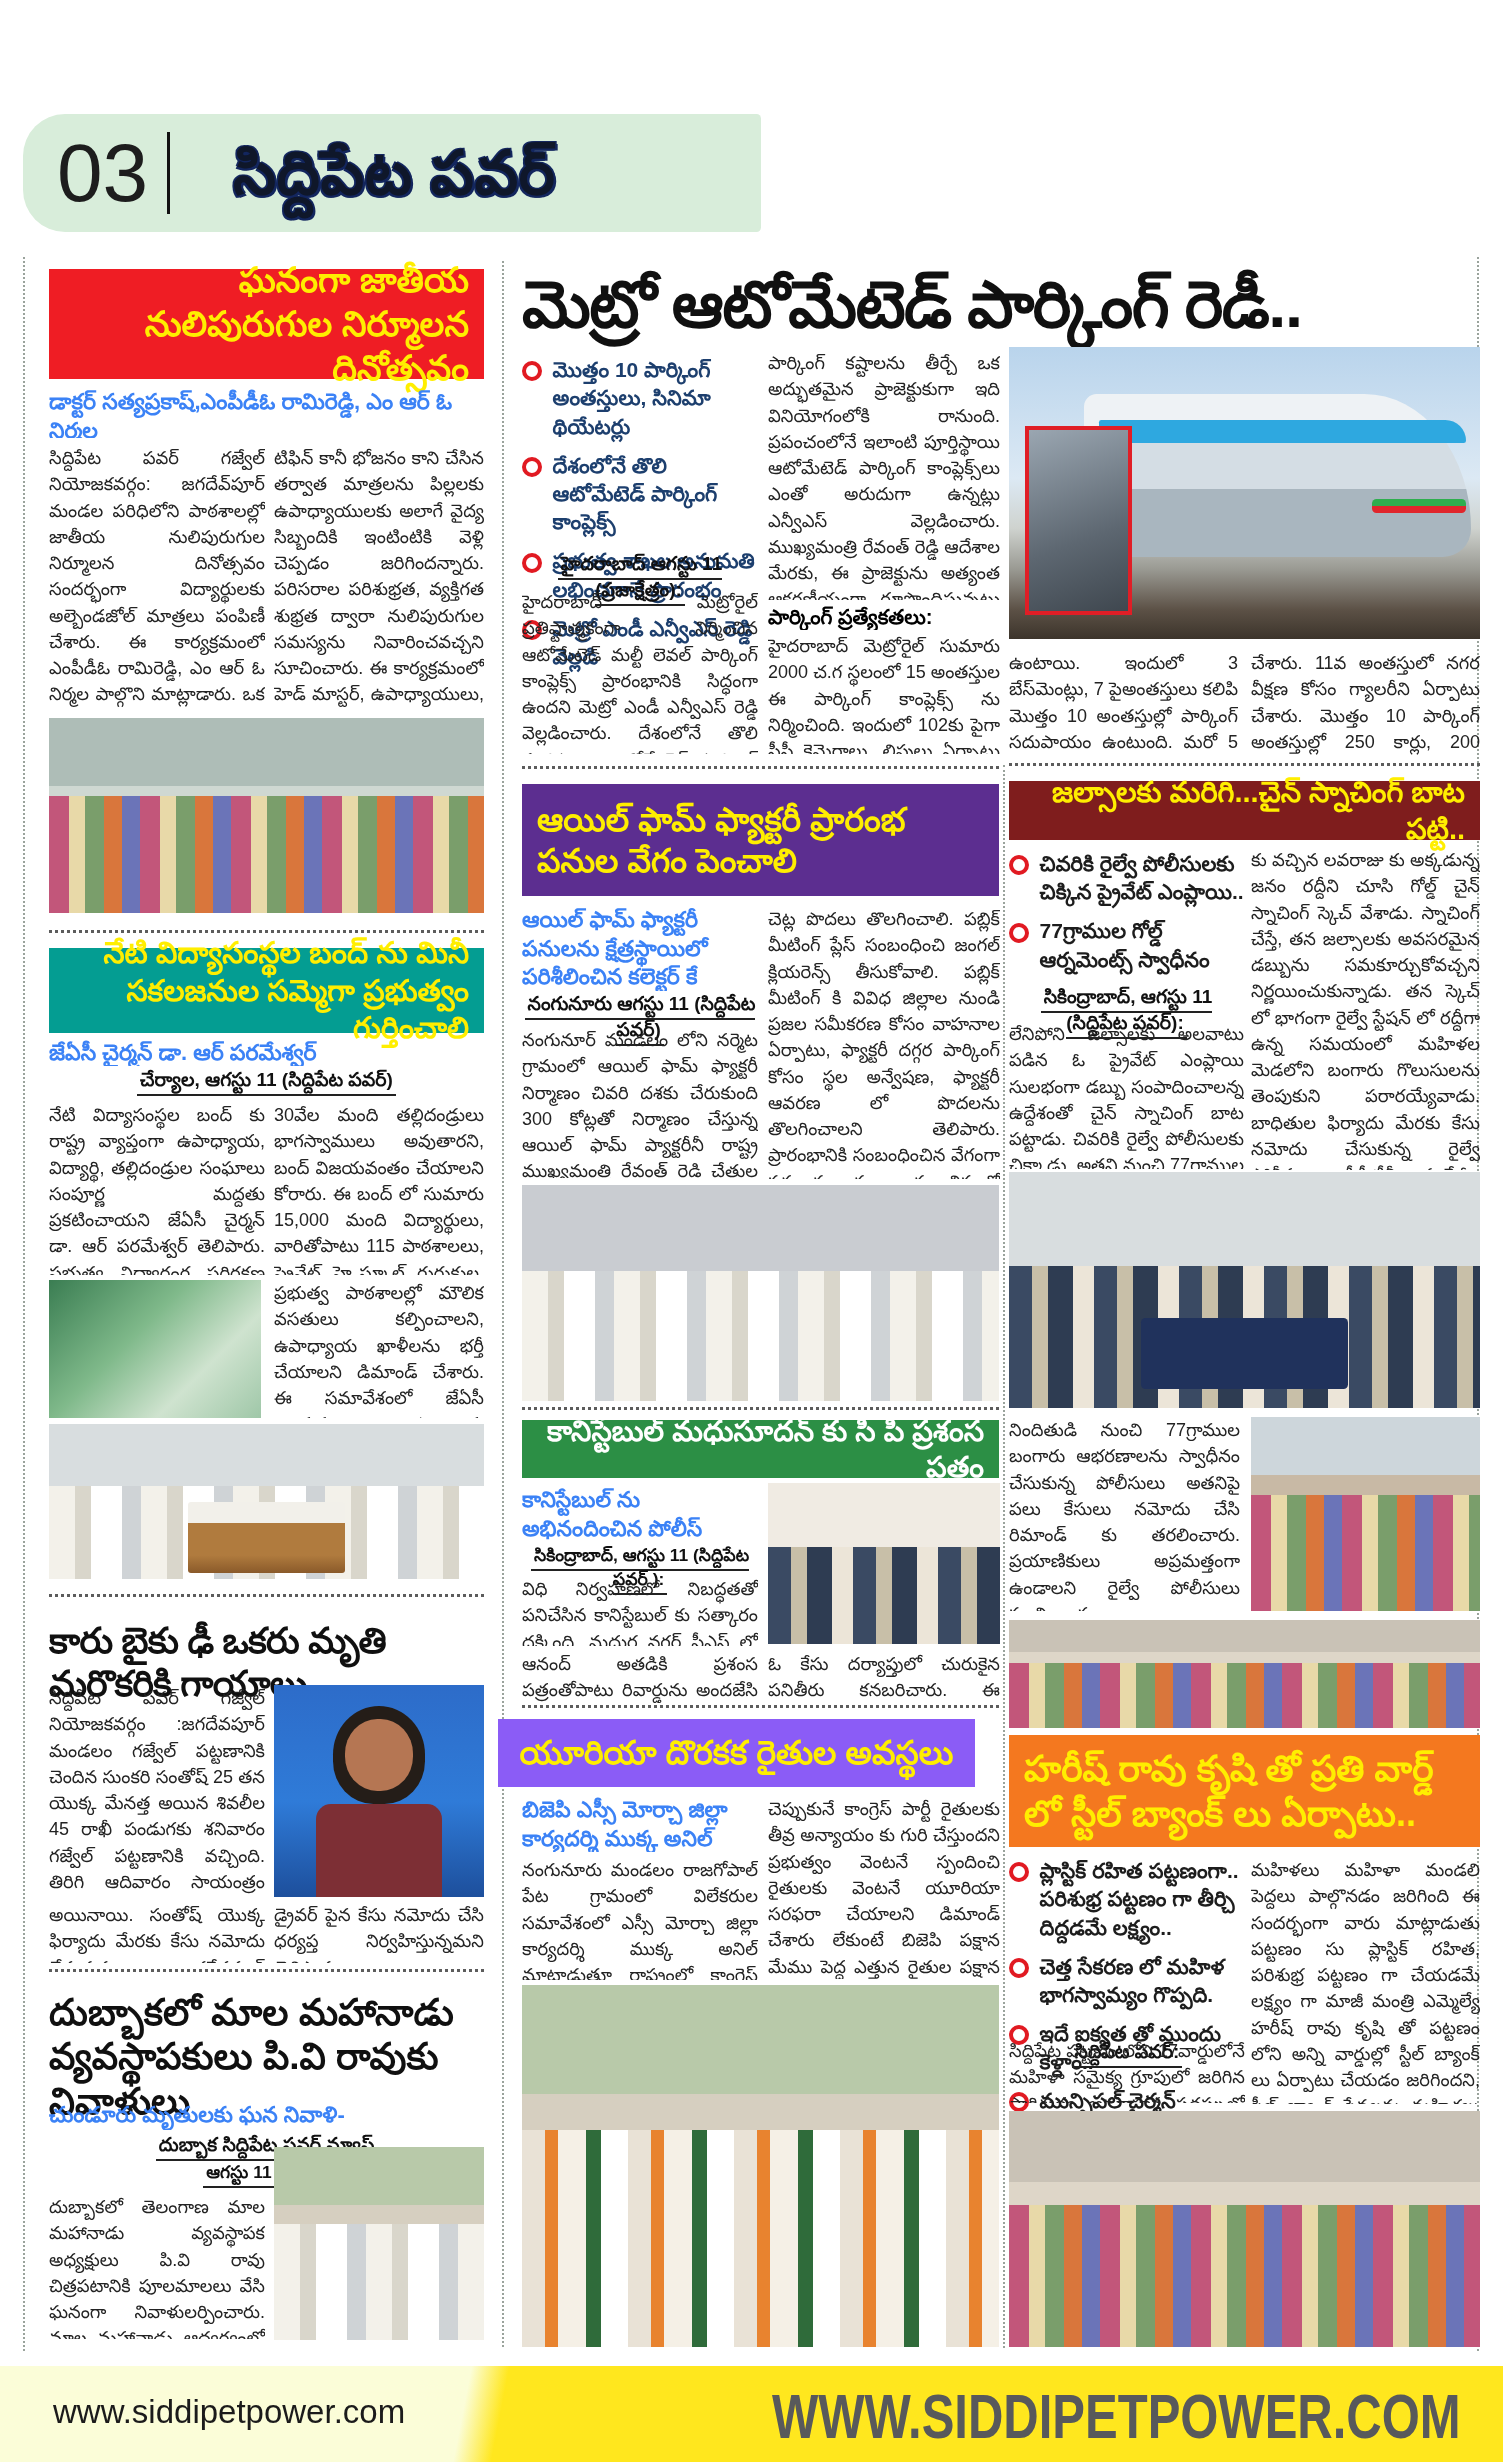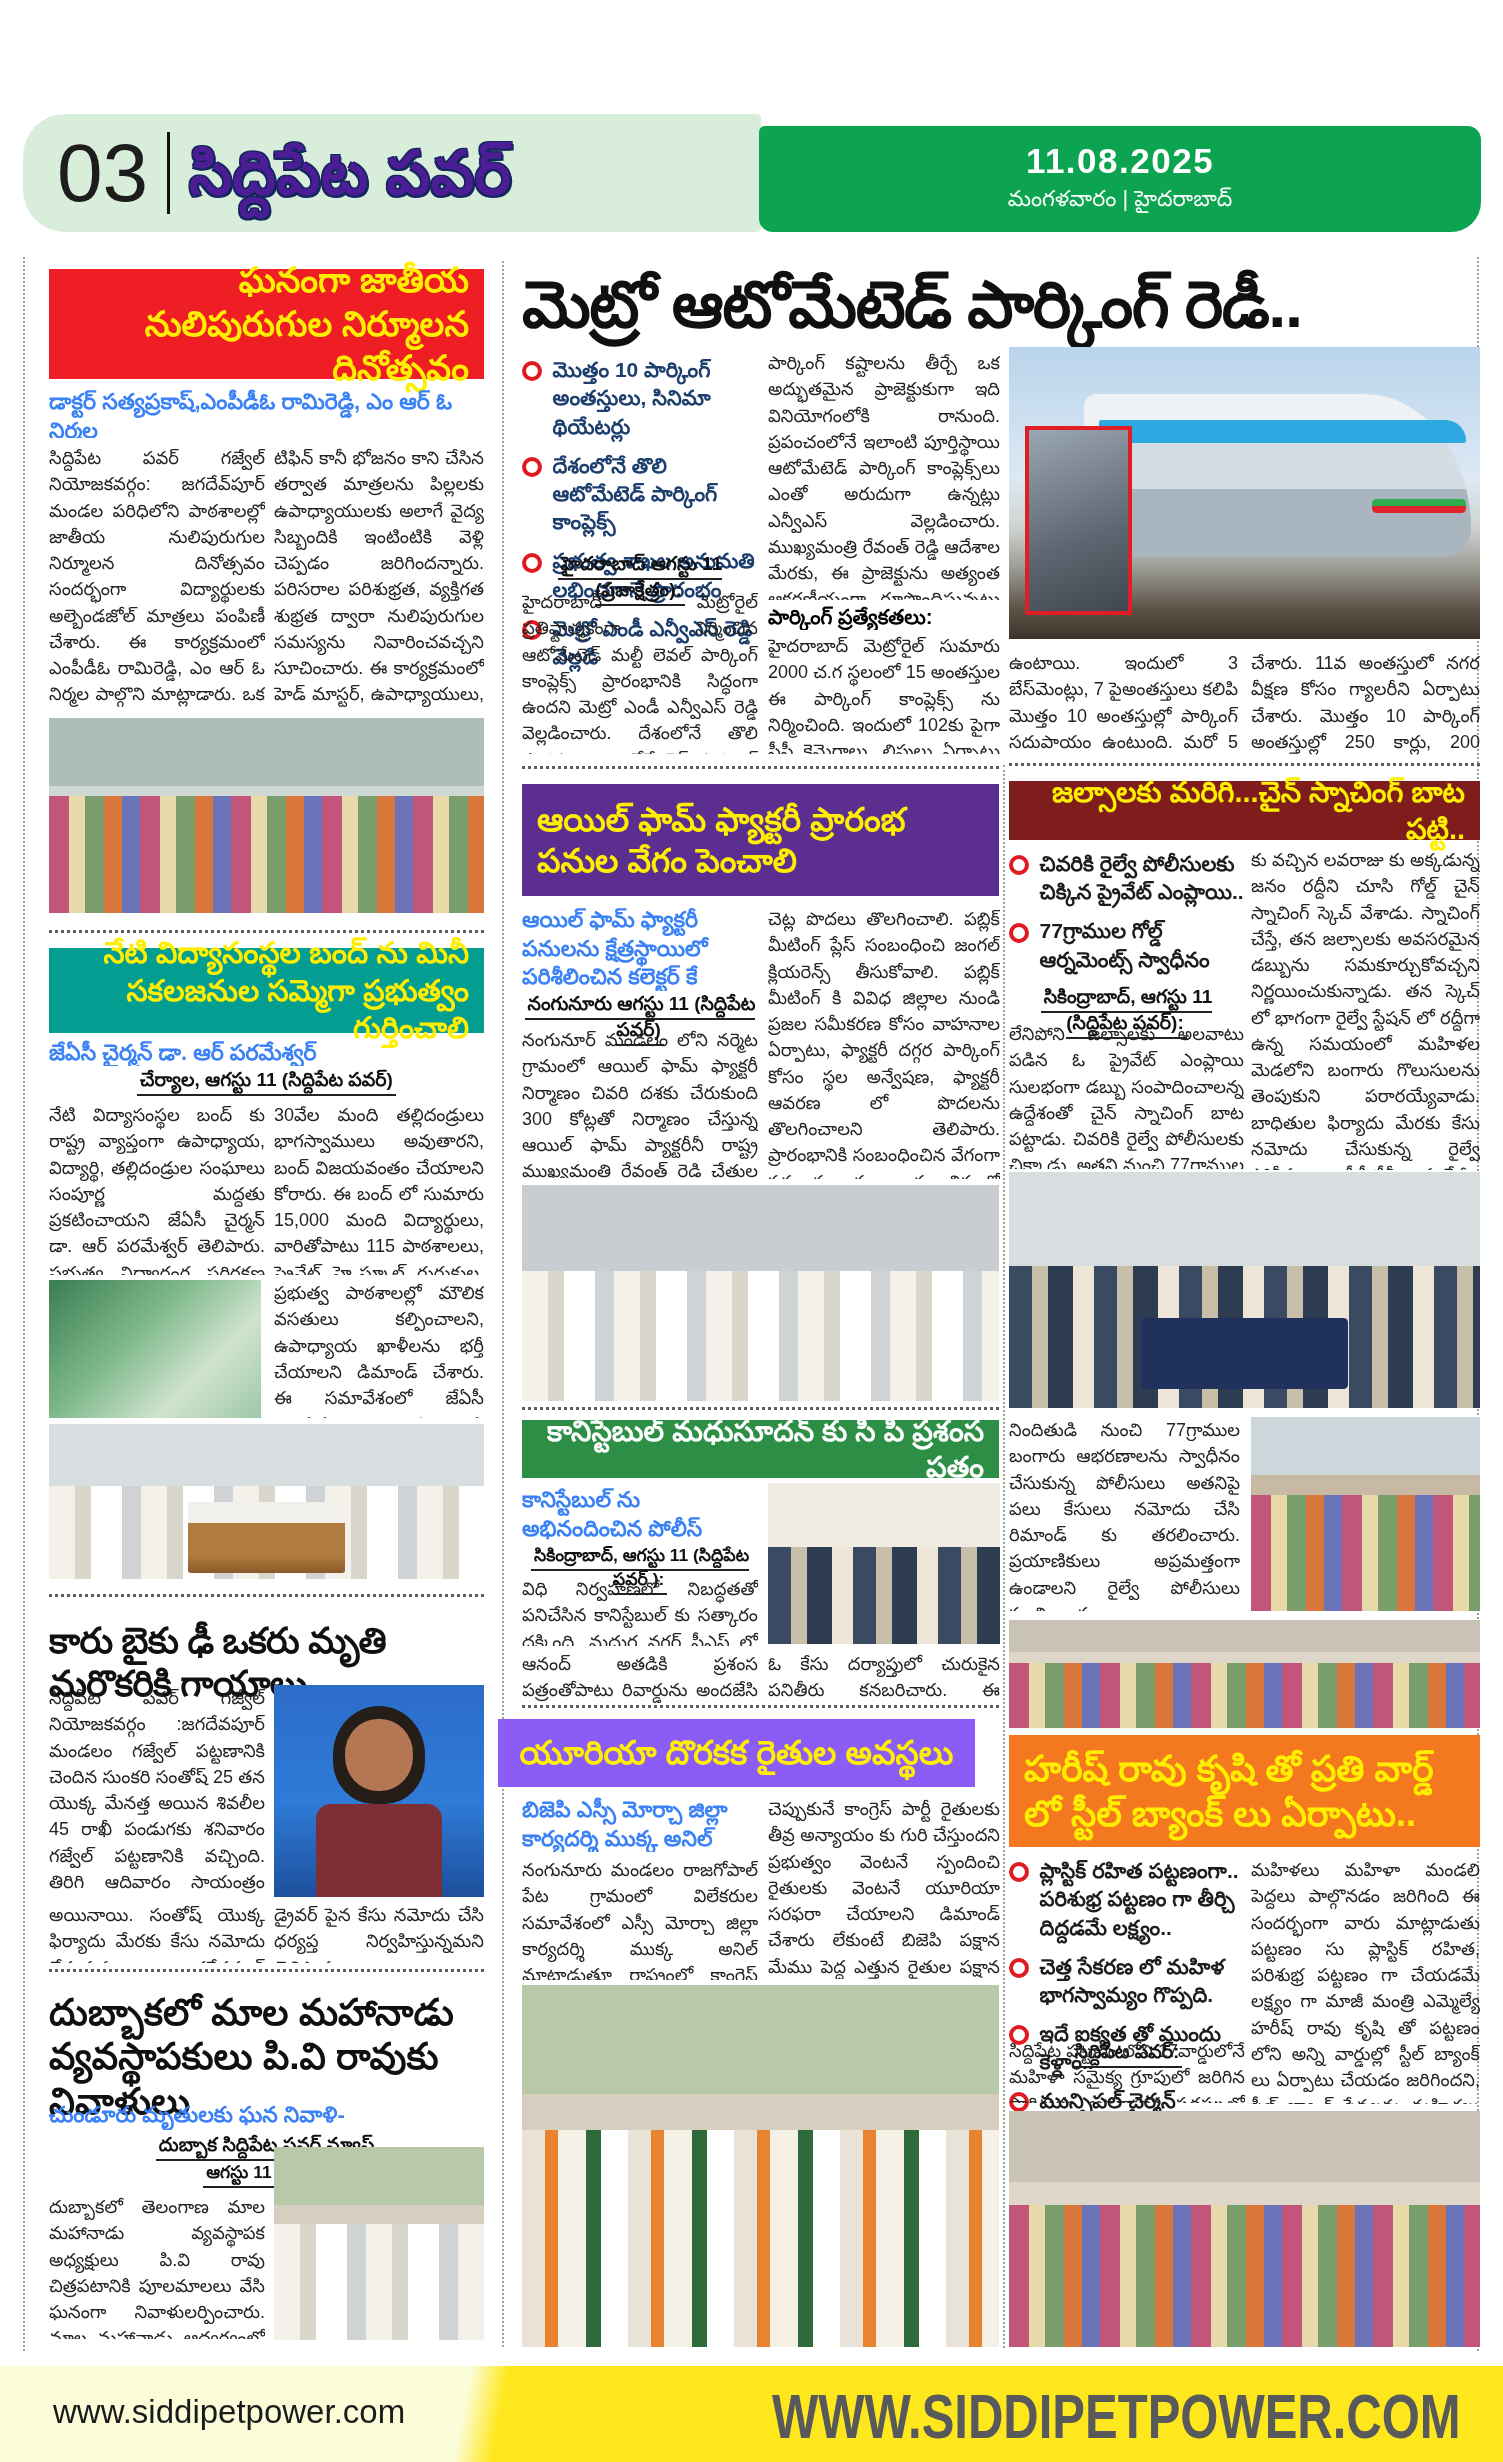--- a/index.html
+++ b/index.html
@@ -3,22 +3,22 @@
 <meta charset="utf-8">
 <style>
   html,body{margin:0;padding:0;background:#ffffff;}
   #page{position:relative;width:1503px;height:2462px;background:#fff;overflow:hidden;
         font-family:"Liberation Sans","DejaVu Sans",sans-serif;}
   
   .hdr-left{position:absolute;left:23px;top:114px;width:738px;height:118px;background:#d8edda;
             border-radius:42px 4.5px 4.5px 42px;display:flex;align-items:center;gap:19px;padding-left:34px;box-sizing:border-box;}
   .pagenum{font-size:82px;font-weight:200;color:#1d1d1d;line-height:1;}
   .hdr-bar{width:3px;height:82px;background:#121212;}
-  .masthead{font-size:61px;font-weight:800;color:#4c1d95;letter-spacing:0.8px;line-height:1;
-            text-shadow:2.3px 2.3px 0 #13265e,-1.5px -1.5px 0 #13265e,1.5px -1.5px 0 #13265e,-1.5px 1.5px 0 #13265e,0 2.3px 0 #13265e;}
+  .masthead{font-size:61px;font-weight:800;color:#0f172a;letter-spacing:0.8px;line-height:1;
+            text-shadow:2.3px 2.3px 0 #13265e,-1.5px -1.5px 0 #13265e,1.5px -1.5px 0 #13265e,-1.5px 1.5px 0 #13265e,0 2.3px 0 #13265e;margin-left:44px;}
   .hdr-right{position:absolute;left:759px;top:126px;width:722px;height:106px;background:#0ca451;
              border-radius:6px 13.6px 30px 13.6px;display:flex;flex-direction:column;align-items:center;justify-content:center;color:#fff;}
   .hdr-date{font-size:35px;font-weight:600;letter-spacing:1.5px;}
   .hdr-day{font-size:22px;font-weight:500;margin-top:4.5px;opacity:.97;}
   
   .vsep{position:absolute;border-left:2.3px dotted #9aa39c;}
   .hsep{position:absolute;border-top:3px dotted #5c5c5c;height:0;}
   
   .hbox{position:absolute;display:flex;align-items:center;justify-content:center;text-align:right;
         font-weight:800;color:#ffee00;line-height:1.25;padding:6px 15px;box-sizing:border-box;}
@@ -75,24 +75,20 @@
 </head>
 <body>
 
 <div id="page">
 
   <div class="hdr-left">
     <span class="pagenum">03</span>
     <span class="hdr-bar"></span>
     <span class="masthead">సిద్దిపేట పవర్</span>
   </div>
-  <div class="hdr-right">
-    <span class="hdr-date">11.08.2025</span>
-    <span class="hdr-day">మంగళవారం | హైదరాబాద్</span>
-  </div>
 
   <div class="vsep" style="left:23px;top:257px;height:2094px;"></div>
   <div class="vsep" style="left:1477px;top:257px;height:2094px;"></div>
   <div class="vsep" style="left:502px;top:261px;height:2086px;"></div>
   <div class="vsep" style="left:1003px;top:765px;height:1583px;"></div>
 
   <div class="hbox" style="left:49px;top:269px;width:435px;height:110px;background:#ef1d24;font-size:35px;">ఘనంగా జాతీయ నులిపురుగుల నిర్మూలన దినోత్సవం</div>
   <div class="byline" style="left:49px;top:388px;width:435px;height:50px;">డాక్టర్ సత్యప్రకాష్,ఎంపీడీఓ రామిరెడ్డి, ఎం ఆర్ ఓ నిర్మల</div>
   <div class="body" style="left:49px;top:445px;width:216px;height:267px;">సిద్దిపేట పవర్ గజ్వేల్ నియోజకవర్గం: జగదేవ్‌పూర్ మండల పరిధిలోని పాఠశాలల్లో జాతీయ నులిపురుగుల నిర్మూలన దినోత్సవం సందర్భంగా విద్యార్థులకు అల్బెండజోల్ మాత్రలు పంపిణీ చేశారు. ఈ కార్యక్రమంలో ఎంపీడీఓ రామిరెడ్డి, ఎం ఆర్ ఓ నిర్మల పాల్గొని మాట్లాడారు. ఒక సంవత్సరం నుండి 19 సంవత్సరాల లోపు పిల్లలందరికీ ఈ మాత్రలు అందించాలని, మండలంలోని అన్ని పాఠశాలలు, అంగన్‌వాడీ కేంద్రాలలో ఈ కార్యక్రమం నిర్వహిస్తున్నట్లు తెలిపారు. ఈ మాత్రలను ఉదయం</div>
   <div class="body" style="left:274px;top:445px;width:210px;height:267px;">టిఫిన్ కానీ భోజనం కాని చేసిన తర్వాత మాత్రలను పిల్లలకు ఉపాధ్యాయులకు అలాగే వైద్య సిబ్బందికి ఇంటింటికి వెళ్లి చెప్పడం జరిగిందన్నారు. పరిసరాల పరిశుభ్రత, వ్యక్తిగత శుభ్రత ద్వారా నులిపురుగుల సమస్యను నివారించవచ్చని సూచించారు. ఈ కార్యక్రమంలో హెడ్ మాస్టర్, ఉపాధ్యాయులు, వైద్య సిబ్బంది, విద్యార్థుల తల్లిదండ్రులు తదితరులు పాల్గొన్నారు. చివరగా విద్యార్థులకు మాత్రలు వేసి చేతులు శుభ్రంగా కడుక్కోవాలని సూచించారు.</div>

